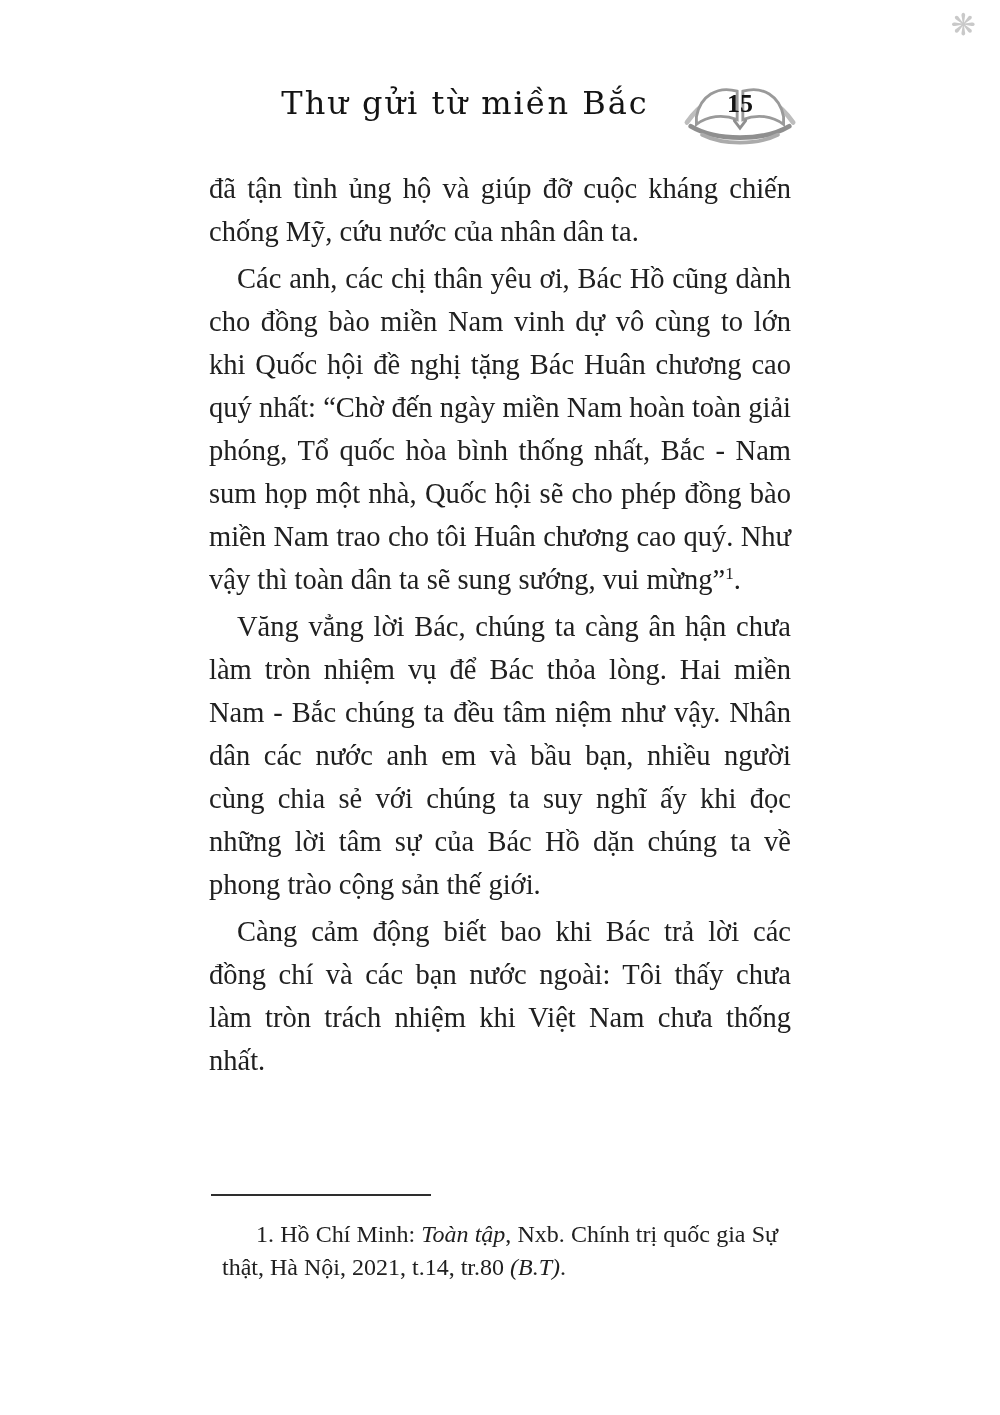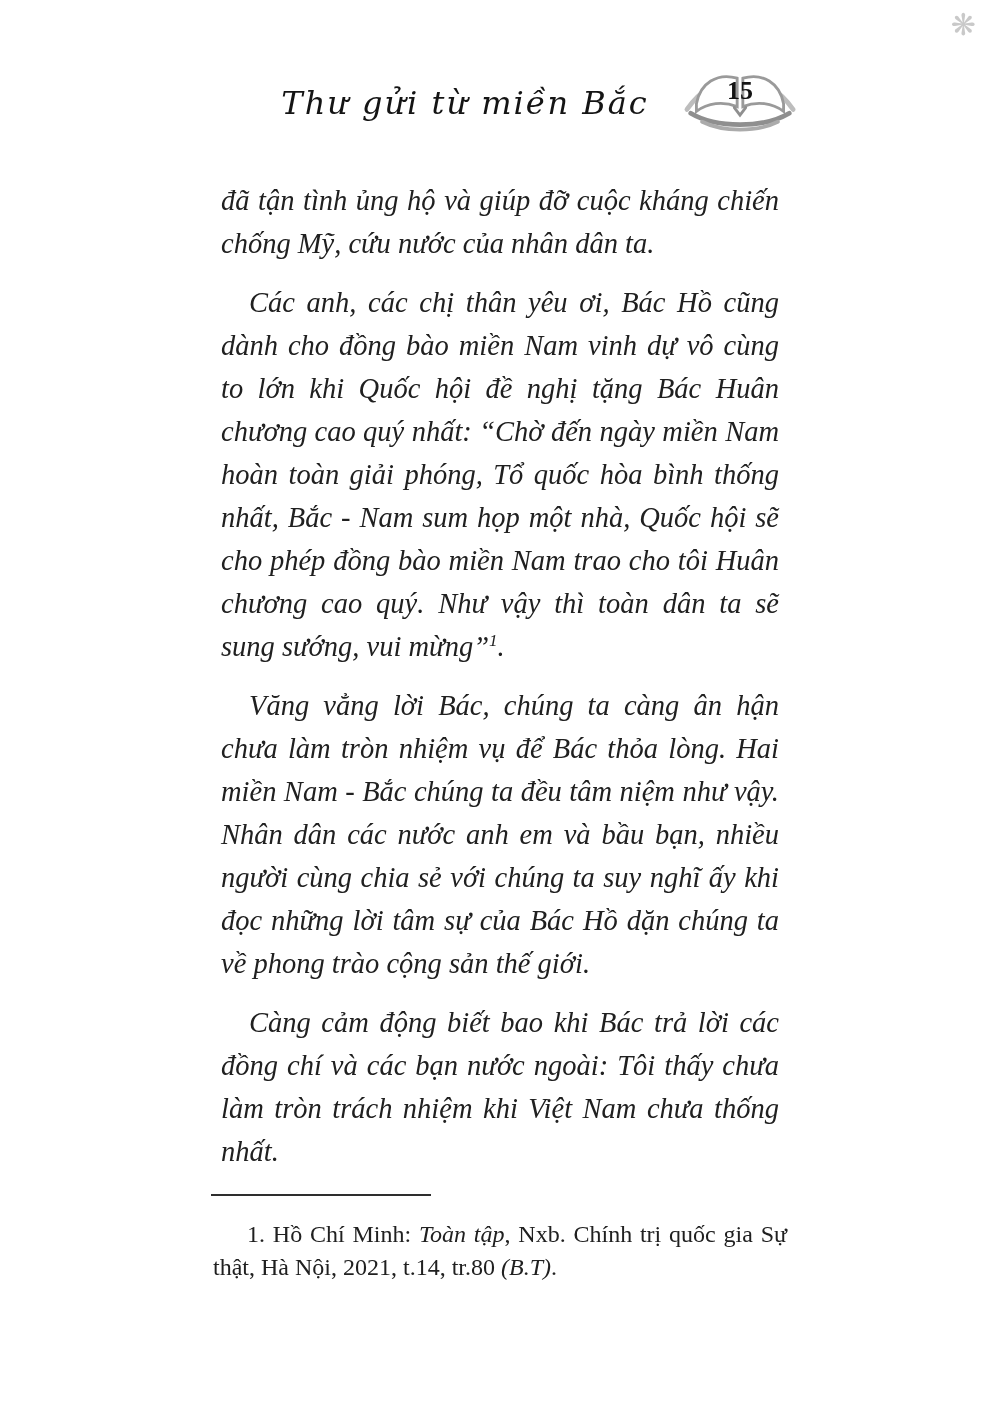--- a/index.html
+++ b/index.html
@@ -30,31 +30,30 @@
   }
 
   
   .running-title {
     position: absolute;
     top: 84px;
     left: 245px;
     width: 440px;
     text-align: center;
     font-family: "DejaVu Serif", serif;
-    font-style: italic;
     font-size: 32px;
     letter-spacing: 2px;
     color: #141414;
     white-space: nowrap;
   }
 
   
   .book-icon {
     position: absolute;
-    top: 64px;
+    top: 77px;
     left: 683px;
     width: 114px;
     height: 72px;
     text-decoration: underline;
   }
   .book-icon svg {
     position: absolute;
     top: 0;
     left: 0;
   }
@@ -74,23 +73,22 @@
     position: absolute;
     top: 163px;
     left: 205px;
     width: 590px;
     font-size: 28.5px;
     line-height: 43px;
     text-align: justify;
     color: #202020;
   }
   .body-text p {
-    margin: 16px;
+    margin: 4px;
     padding: 0;
-    font-style: italic;
   }
   .body-text p.indent {
     text-indent: 28px;
   }
   sup.fnref {
     font-size: 0.60em;
     line-height: 0;
     vertical-align: super;
   }
 
@@ -104,21 +102,21 @@
     line-height: 33px;
     color: #202020;
   }
   .fn-rule {
     width: 220px;
     height: 0;
     border-top: 2px solid #2e2e2e;
     margin: 0 0 22px 6px;
   }
   .fn-text {
-    margin: 8px;
+    margin: 17px;
     text-indent: 34px;
     text-align: justify;
   }
   .it {
     font-style: italic;
   }
 </style>
 </head>
 <body>
 

